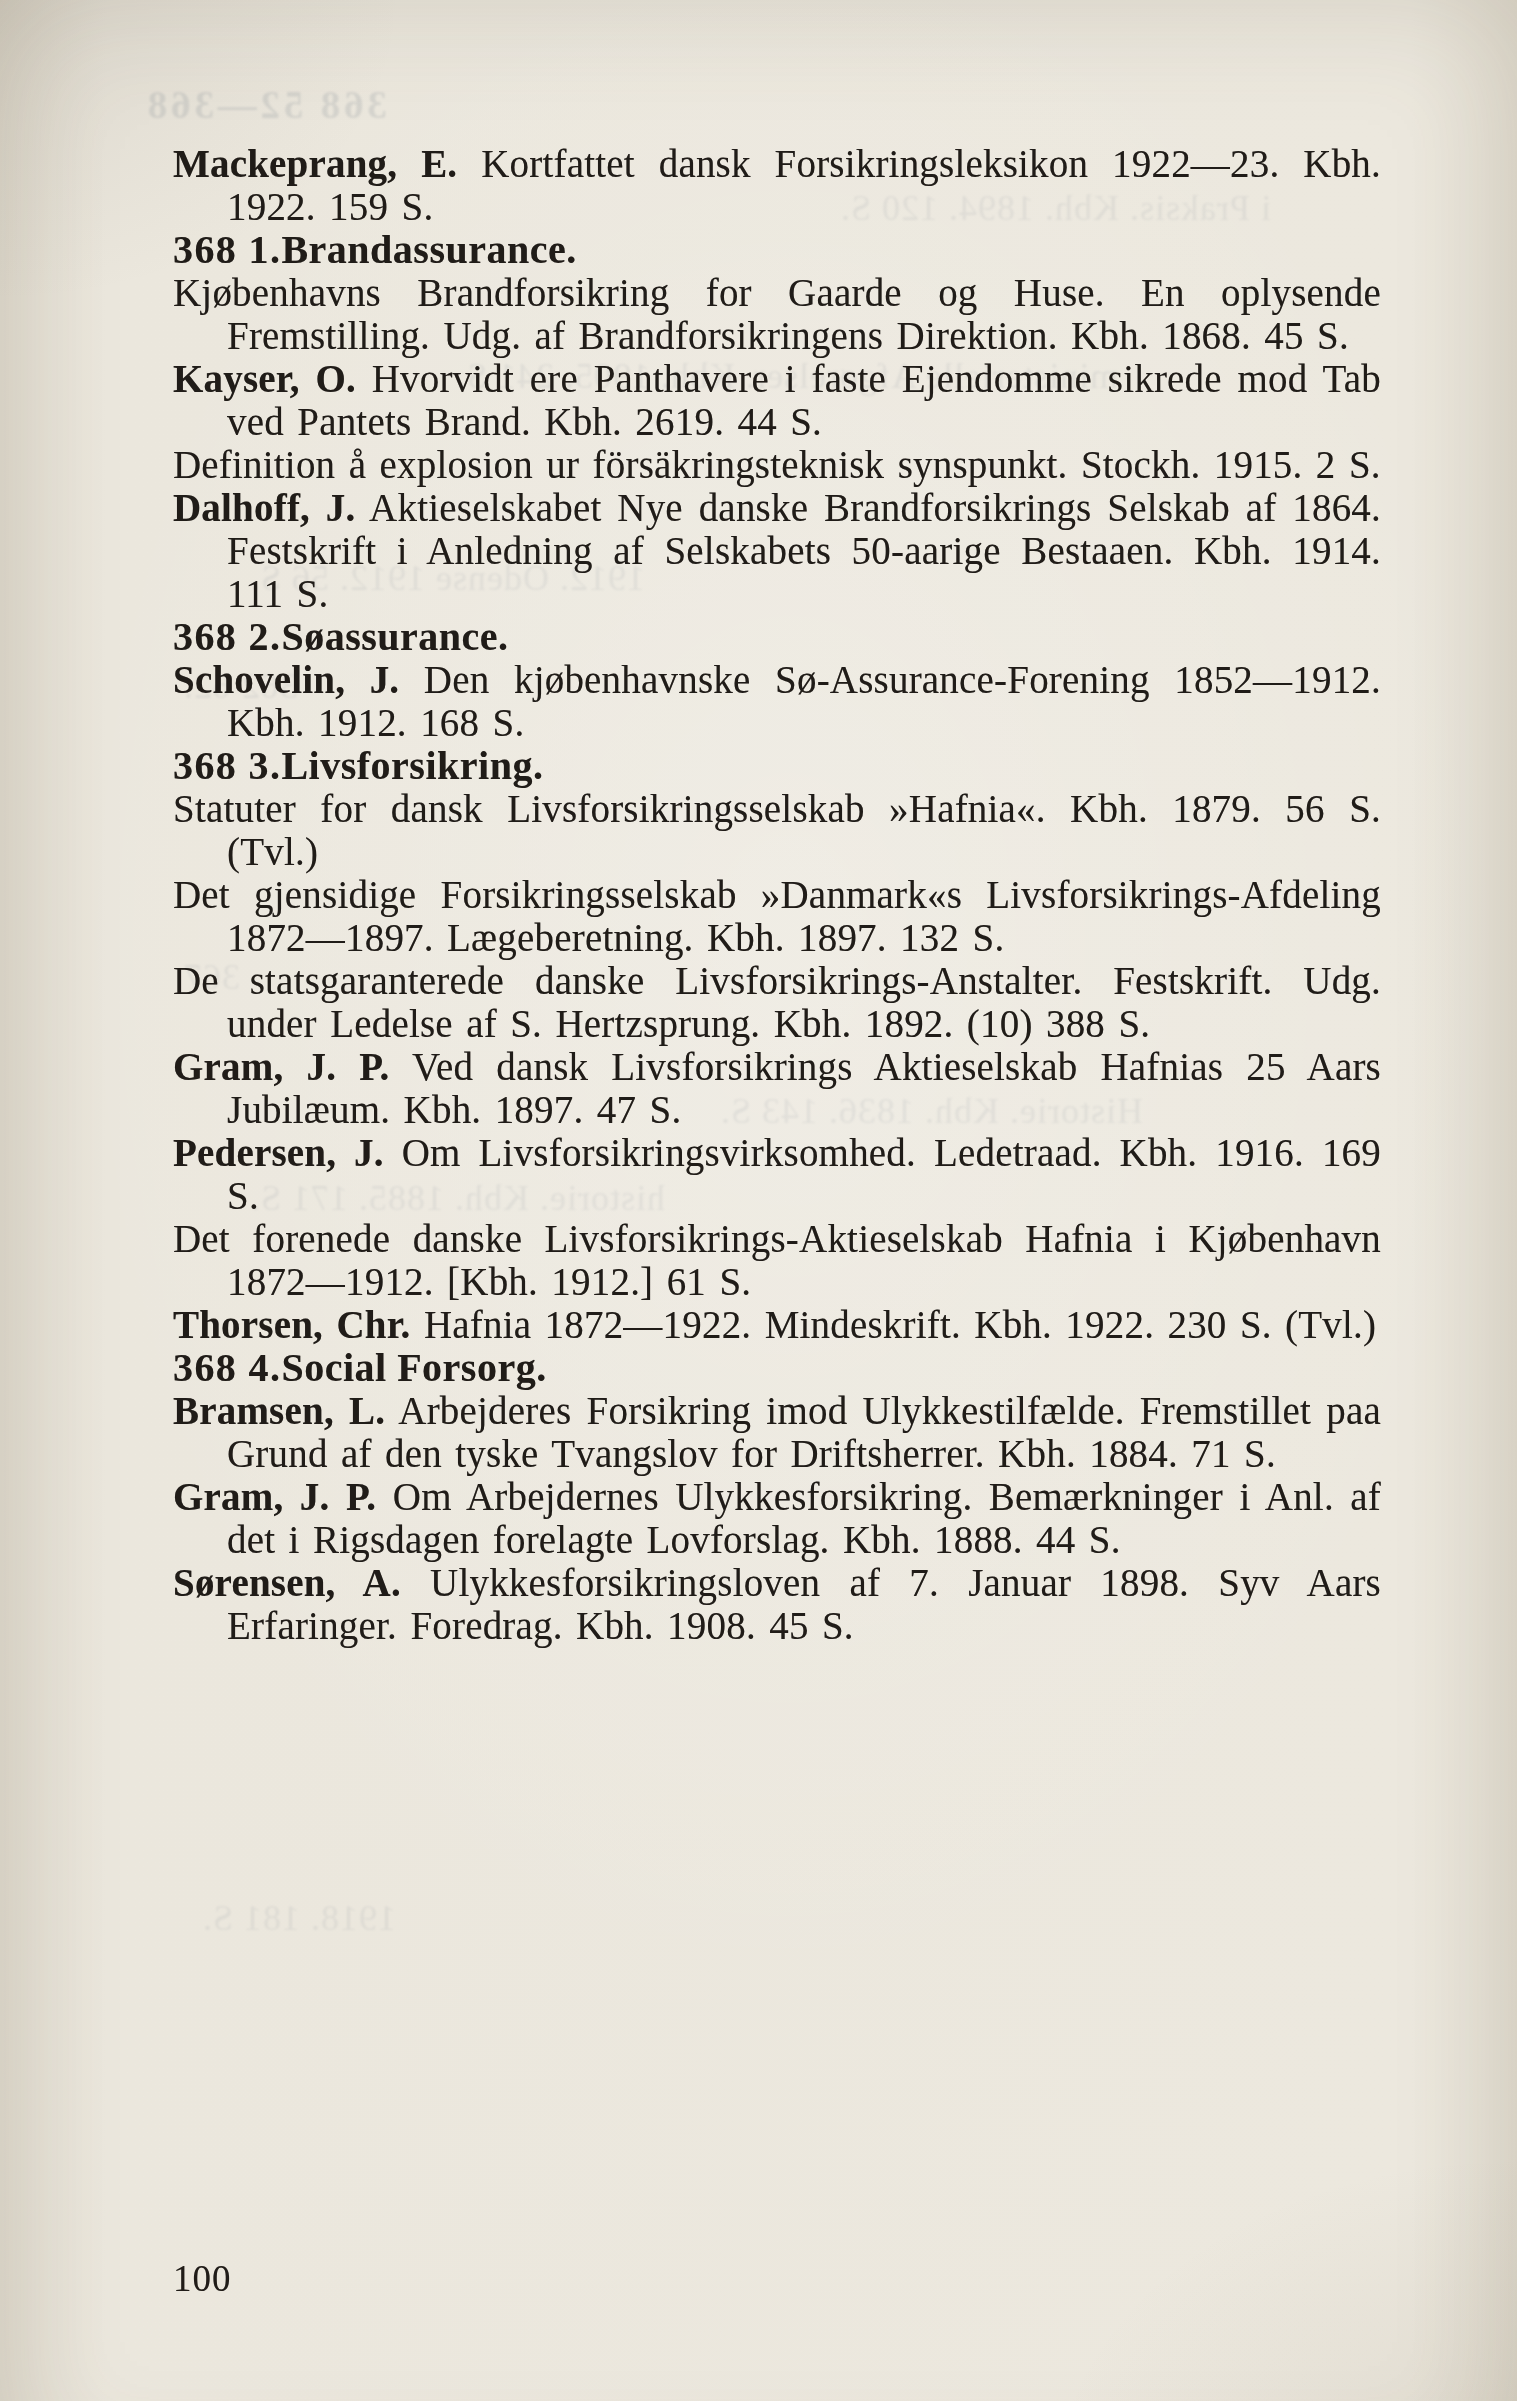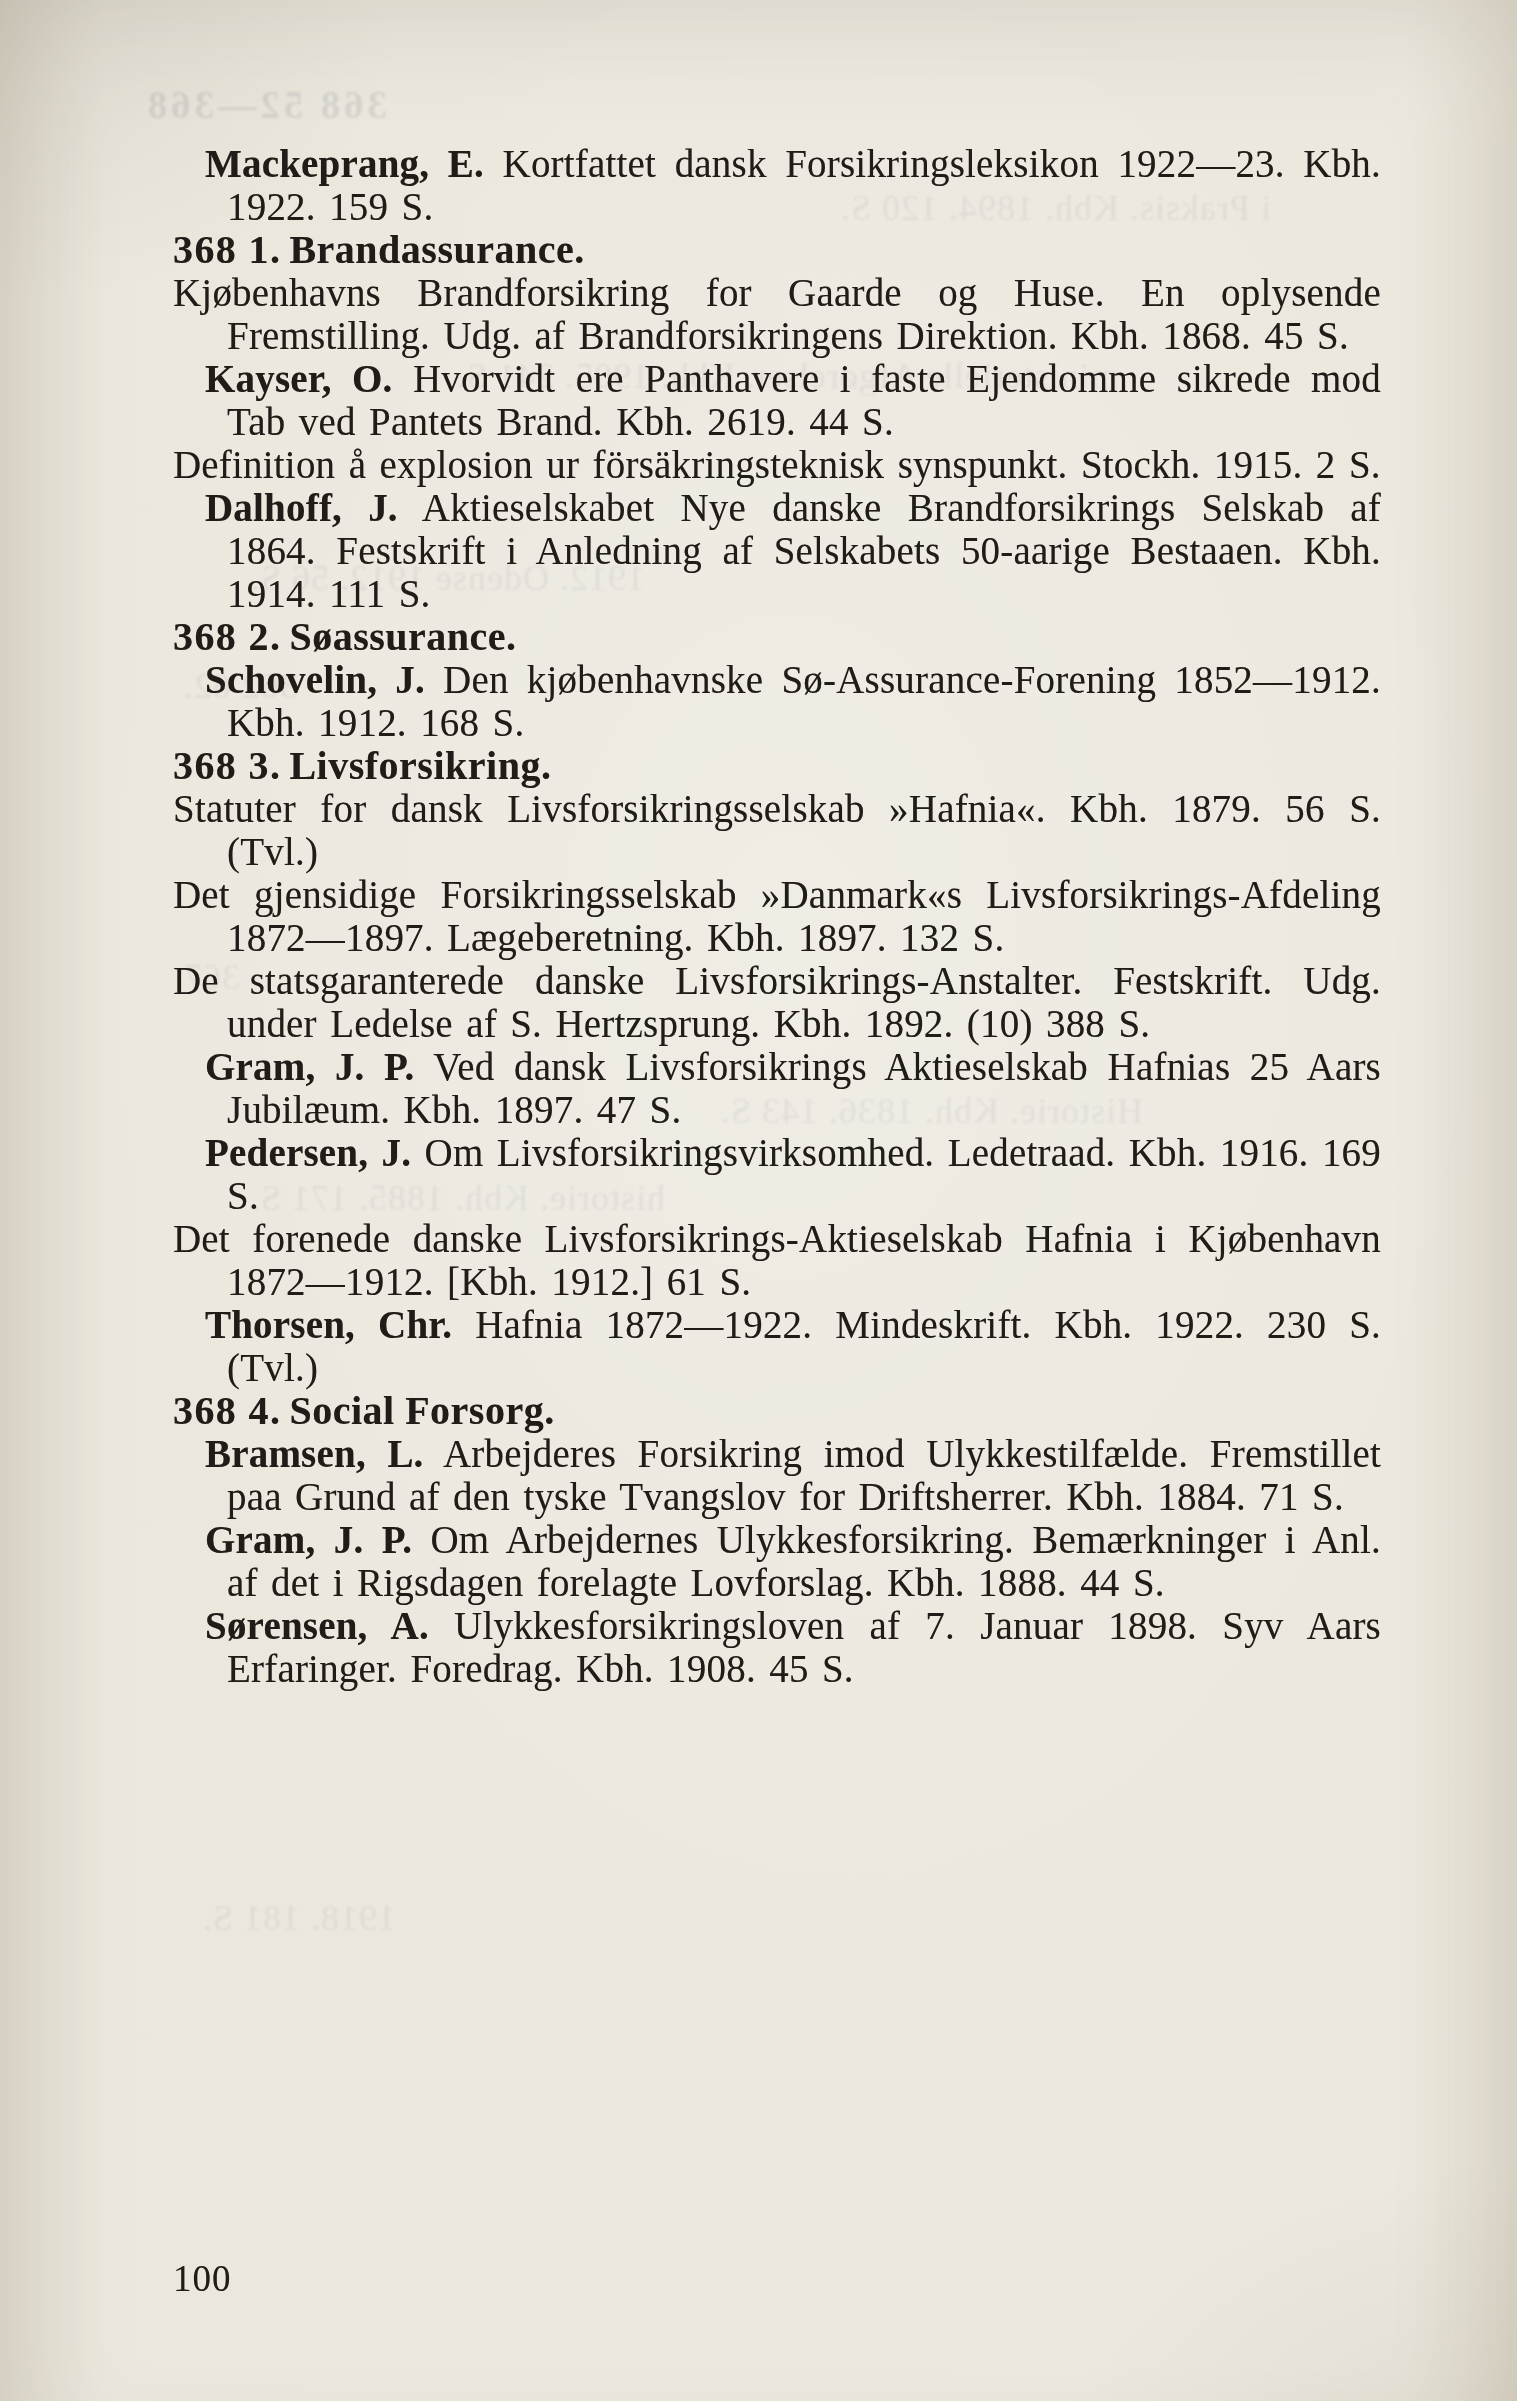--- a/index.html
+++ b/index.html
@@ -36,36 +36,34 @@
   .entry {
     margin: 0;
     text-align: justify;
     padding-left: 54px;
     text-indent: -54px;
     word-spacing: 3.4px;
     letter-spacing: 0.2px;
   }
   .author {
     font-weight: bold;
-    margin-left: 32px;
   }
   .section-row {
     display: flex;
     justify-content: flex-start;
     align-items: baseline;
     font-weight: bold;
     font-size: 40px;
     line-height: 43px;
   }
   .section-number {
     letter-spacing: 1.4px;
   }
   .section-title {
     letter-spacing: 0.5px;
-    margin-left: 8px;
   }
 
   
   .page-number {
     position: absolute;
     top: 2257px;
     left: 173px;
     width: 1208px;
     text-align: left;
     font-size: 37px;

